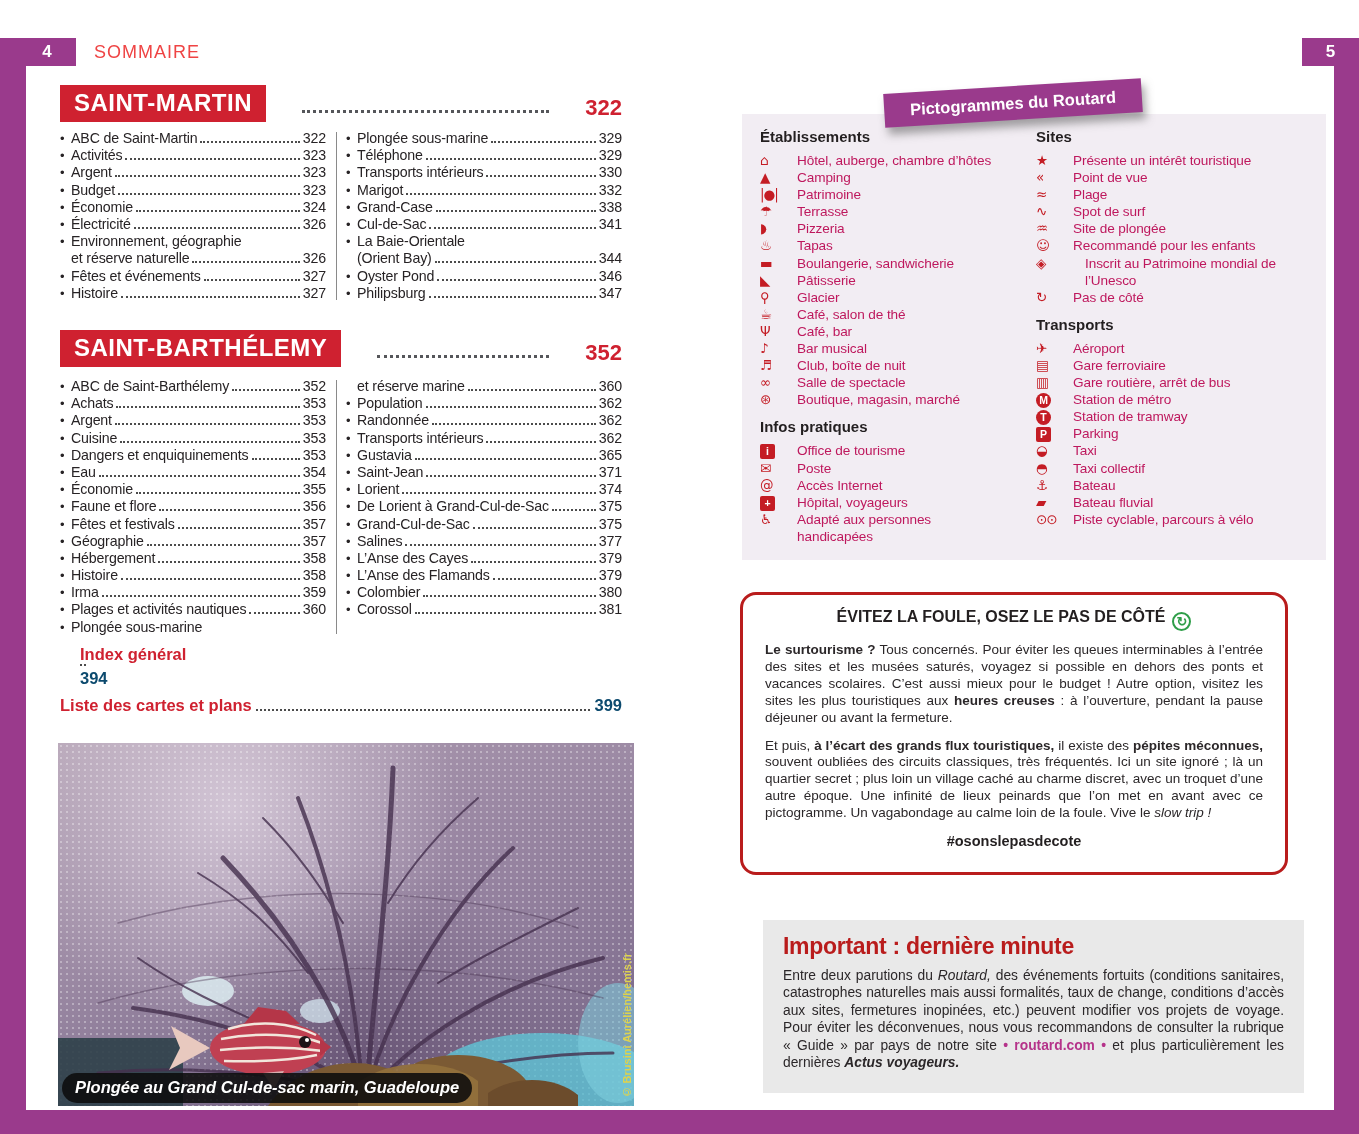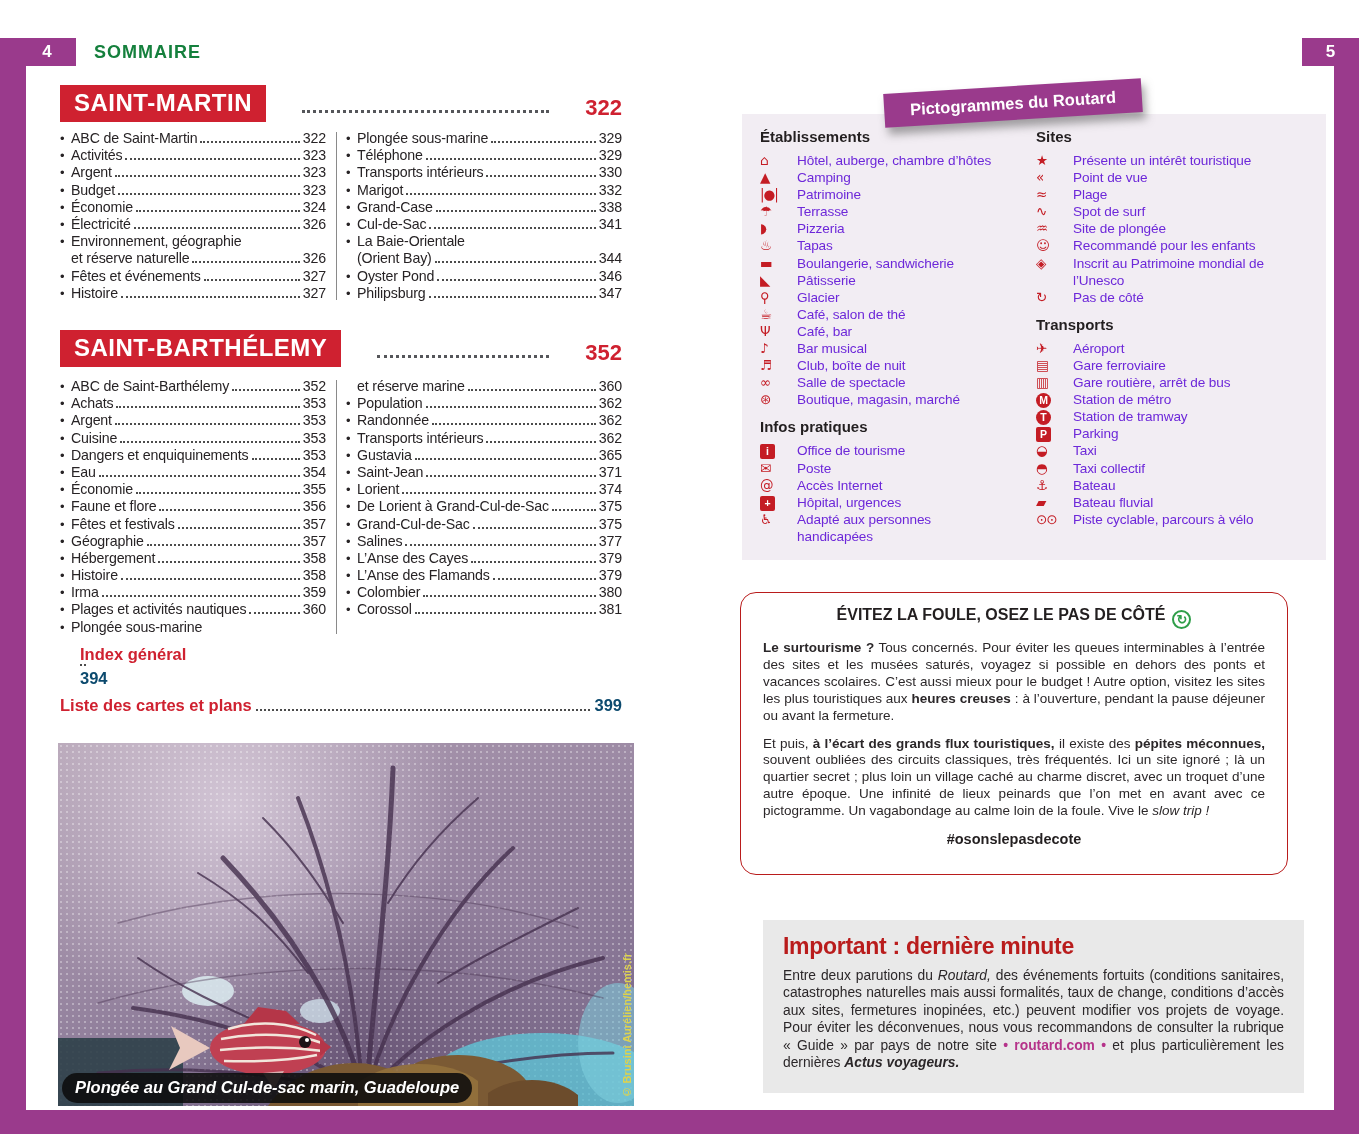--- a/index.html
+++ b/index.html
@@ -14,21 +14,21 @@
   .abs { position:absolute; }
 
   
   .strip-left  { left:0; top:38px; width:26px;  height:1072px; background:#9a3a8c; }
   .strip-right { left:1334px; top:38px; width:25px; height:1072px; background:#9a3a8c; }
   .bar-bottom  { left:0; top:1110px; width:1359px; height:24px; background:#9a3a8c; }
   .badge { background:#9a3a8c; color:#fff; font-weight:bold; font-size:17px;
            display:flex; align-items:center; justify-content:center; }
   .badge4 { left:18px; top:38px; width:58px; height:28px; }
   .badge5 { left:1302px; top:38px; width:57px; height:28px; }
-  .sommaire { left:94px; top:42px; color:#15803d; font-weight:bold; font-size:18px; letter-spacing:1px; }
+  .sommaire { left:94px; top:42px; color:#ef4444; font-weight:normal; font-size:18px; letter-spacing:1px; }
 
   
   .sec-head { display:flex; align-items:flex-end; width:562px;gap:32px; }
   .sec-head .tbox { background:#cf2130; color:#fff; font-weight:bold; font-size:24px;
                     letter-spacing:.5px; padding:4px 14px 5px; white-space:nowrap; }
   .sec-head .dots { flex:1; border-bottom:3px dotted #55565a; margin:0 4px 9px; }
   .sec-head .num  { color:#cf2130; font-weight:bold; font-size:22px; padding-bottom:1px; }
   .sm-head { left:60px; top:85px; }
   .sb-head { left:60px; top:330px; }
 
@@ -77,31 +77,31 @@
             font-weight:bold; font-size:16.5px; text-align:center; line-height:34px;
             transform:rotate(-3.5deg); box-shadow:3px 7px 8px rgba(80,80,80,.5); z-index:2; }
   .panel { left:742px; top:114px; width:584px; height:446px; background:#f2edf3; }
   .pcol1 { position:absolute; left:18px; top:14px; width:272px; }
   .pcol2 { position:absolute; left:294px; top:14px; width:280px; }
   .phead { font-size:15px; font-weight:bold; color:#231f20; margin-bottom:7px; }
   .mt { margin-top:10px; }
   .prow { display:flex; align-items:flex-start; line-height:17.1px; }
   .pic { width:37px; flex:none; color:#c41c24; font-size:13.5px;
          font-family:"DejaVu Sans", sans-serif; letter-spacing:-1px; }
-  .plb { flex:1; font-size:13.6px; color:#6d28d9; letter-spacing:-0.1px; }
-  .nw150 { max-width:150px; } .nw205 { max-width:205px; }
+  .plb { flex:1; font-size:13.6px; color:#be185d; letter-spacing:-0.1px; }
+  .nw150 { max-width:150px; } .nw205 { max-width:205px;margin-left:12px; }
   .bsq, .bci { display:inline-block; width:15px; height:15px; background:#c41c24; color:#fff;
          font-size:10.5px; font-weight:bold; text-align:center; line-height:15px;
          letter-spacing:0; font-family:"Liberation Sans",sans-serif; }
   .bci { border-radius:50%; }
   .bsq { border-radius:2px; }
 
   
   .avoid { left:740px; top:592px; width:548px; height:283px; background:#fff;
-           border:1px solid #b91c1c; border-radius:16px; padding:13px 22px 0; }
+           border:3px solid #b91c1c; border-radius:16px; padding:13px 22px 0; }
   .avoid h2 { text-align:center; font-size:16px; color:#231f20; margin-bottom:11px; }
   .green-circ { display:inline-flex; width:19px; height:19px; border:2px solid #2f9e49;
                 border-radius:50%; color:#2f9e49; font-weight:bold; font-size:13px;
                 align-items:center; justify-content:center; margin-left:7px; vertical-align:-4px; }
   .avoid p { text-align:justify; font-size:13.5px; line-height:16.9px; color:#2b2729; margin-bottom:11px; }
   .hashtag { text-align:center; font-weight:bold; font-size:14.5px; color:#231f20; }
 
   
   .important { left:763px; top:920px; width:541px; height:173px; background:#e9e9e9; padding:13px 20px; }
   .important h2 { font-size:23px; color:#b91c1c; margin-bottom:7px; letter-spacing:-0.3px; }
@@ -639,21 +639,21 @@
           <span class="plb">Poste</span>
         </div>
 
         <div class="prow">
           <span class="pic"><span>@</span></span>
           <span class="plb">Accès Internet</span>
         </div>
 
         <div class="prow">
           <span class="pic"><span class="bsq">+</span></span>
-          <span class="plb">Hôpital, urgences</span>
+          <span class="plb">Hôpital, voyageurs</span>
         </div>
 
         <div class="prow">
           <span class="pic"><span>♿</span></span>
           <span class="plb nw150">Adapté aux personnes handicapées</span>
         </div>
       </div>
   </div>
   <div class="pcol2">
     <div class="phead">Sites</div>

